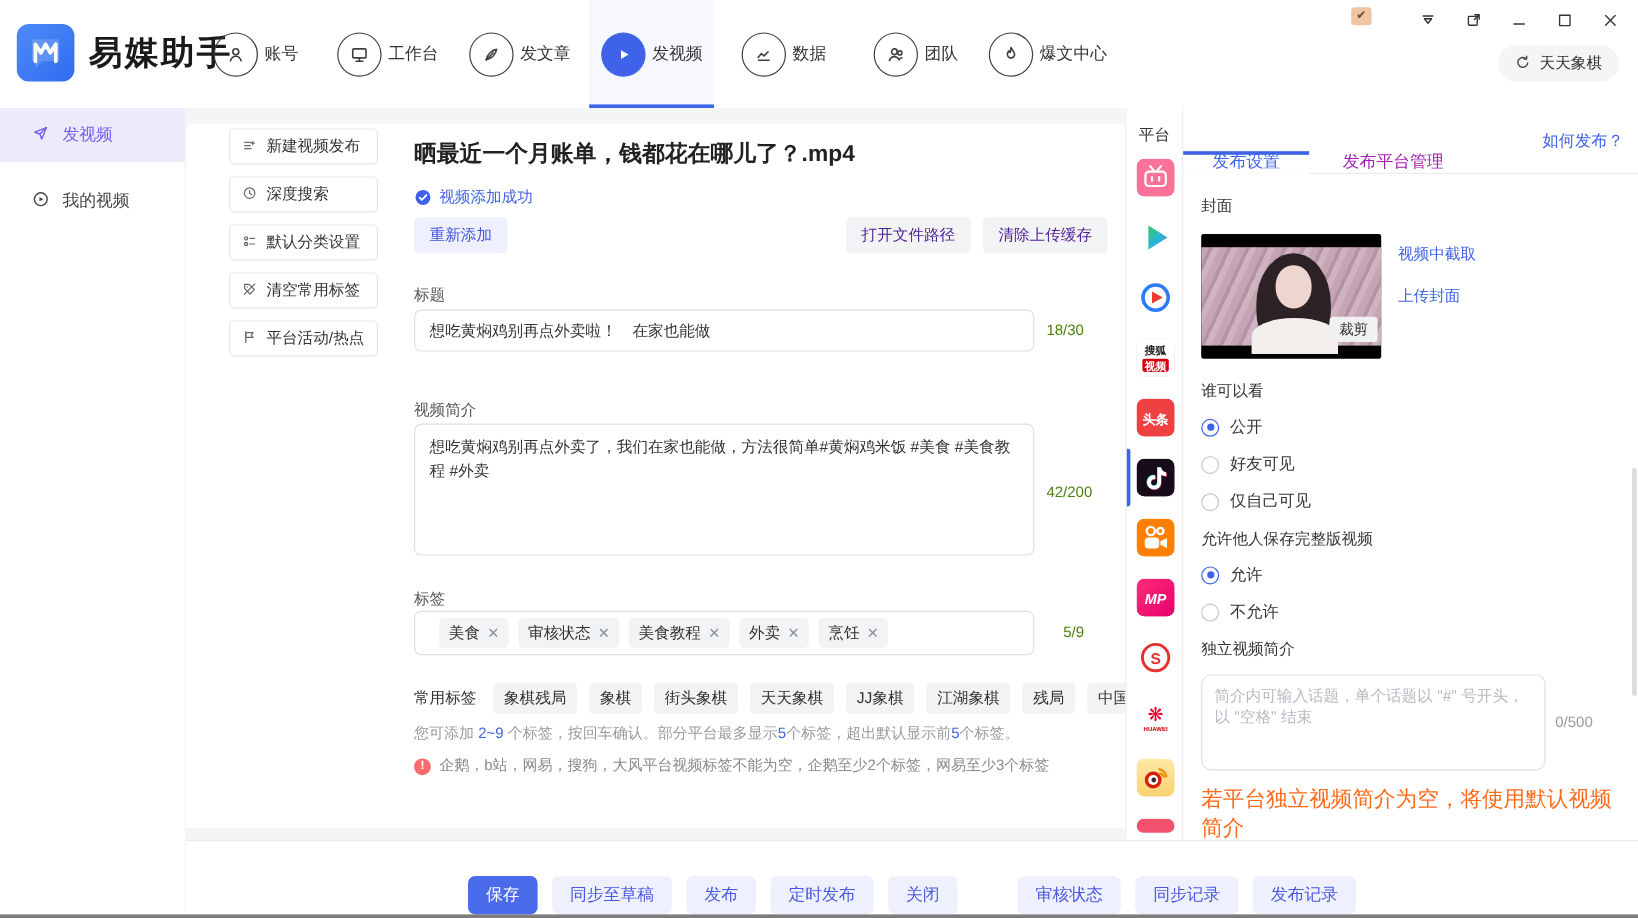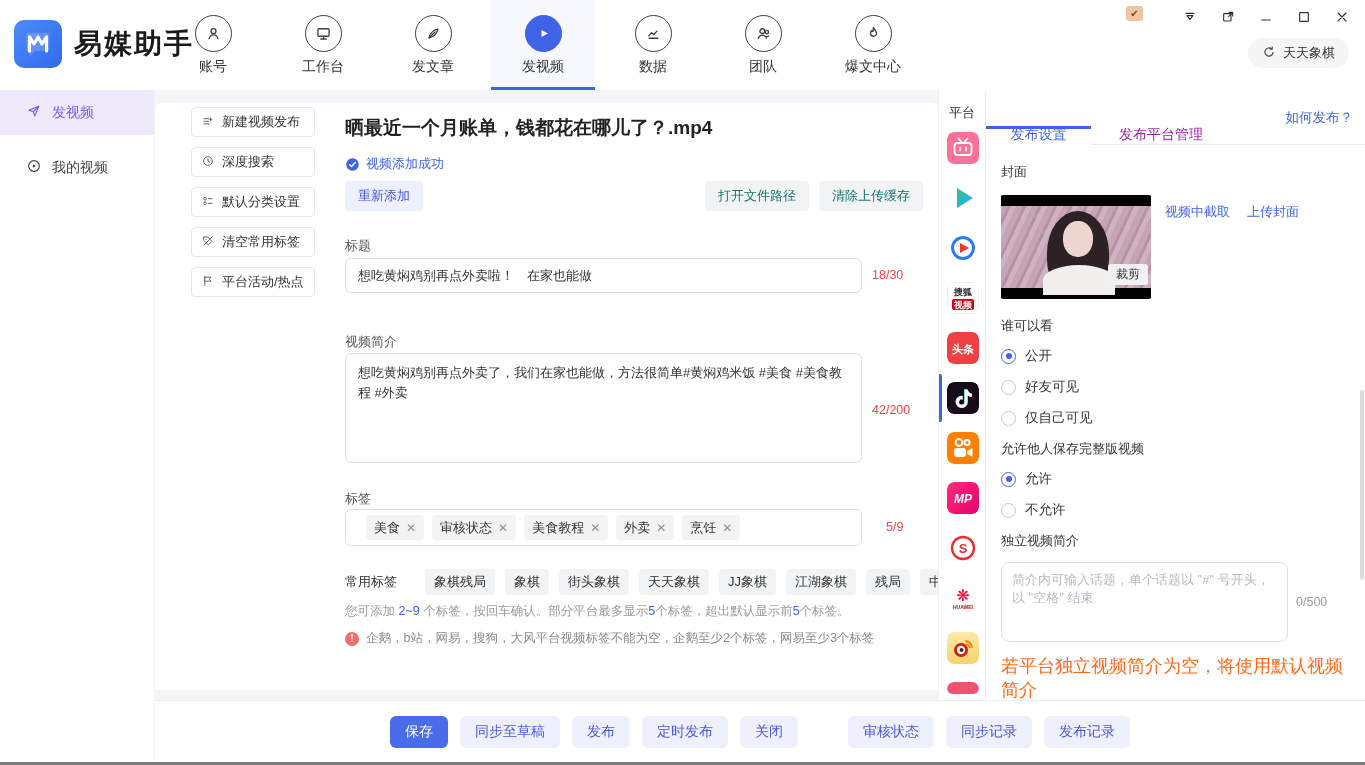--- a/index.html
+++ b/index.html
@@ -7,21 +7,21 @@
   body{font-family:"Liberation Sans","DejaVu Sans",sans-serif;background:#fff;color:#333}
   .app{position:relative;width:1365px;height:765px;background:#fff;overflow:hidden}
 
   
   .header{position:absolute;left:0;top:0;width:1365px;height:90px;background:#fff;z-index:5}
   .logo-wrap{position:absolute;left:14px;top:20px;display:flex;align-items:center;gap:12px}
   .logo-badge{width:48px;height:48px;border-radius:10px;background:linear-gradient(135deg,#4e8bf7,#2f6bef);display:flex;align-items:center;justify-content:center;position:relative}
   .logo-badge svg{width:34px;height:34px}
   .logo-text{font-size:28px;font-weight:bold;color:#1a1a1a;letter-spacing:2px}
   .nav{position:absolute;left:161px;top:0;height:90px;display:flex}
-  .nav-item{width:104px;height:90px;display:flex;flex-direction:column;align-items:center;justify-content:center;gap:6px;cursor:pointer;position:relative;margin-right:6px}
+  .nav-item{width:104px;height:90px;display:flex;flex-direction:row;align-items:center;justify-content:center;gap:6px;cursor:pointer;position:relative;margin-right:6px}
   .nav-item.active{background:#f6f8fe}
   .nav-item.active::after{content:"";position:absolute;left:0;bottom:0;width:100%;height:3px;background:#3e63e8}
   .nav-icon{width:37px;height:37px;border-radius:50%;border:1.5px solid #3f3f3f;display:flex;align-items:center;justify-content:center;color:#3f3f3f}
   .nav-item.active .nav-icon{border-color:#3e63e8;background:#3e63e8;color:#fff}
   .nav-icon svg{width:19px;height:19px}
   .nav-label{font-size:14px;color:#333}
   .win-controls{position:absolute;right:14px;top:8px;display:flex;gap:20px;align-items:center;color:#333}
   .win-controls .wc{width:18px;height:18px;cursor:pointer;display:flex;align-items:center;justify-content:center}
   .wc svg{width:16px;height:16px}
   .vip-badge{position:absolute;left:1126px;top:6px;width:17px;height:15px;background:#efc6a4;border-radius:3px;display:flex;align-items:center;justify-content:center;font-size:10px;color:#6b4a2b;font-weight:bold}
@@ -42,38 +42,38 @@
   .action-btn{width:124px;height:30px;border:1px solid #e6e6e8;border-radius:4px;background:#fff;display:flex;align-items:center;gap:7px;padding:0 9px;font-size:13px;color:#333;cursor:pointer;margin-bottom:10px}
   .action-btn svg{width:14px;height:14px;color:#666;flex:none}
   .action-btn span{white-space:nowrap}
 
   .main-form{position:absolute;left:190px;top:0;width:580px;height:587px}
   .file-title{position:absolute;left:0;top:12px;font-size:19px;font-weight:bold;color:#222;white-space:nowrap}
   .status-row{position:absolute;left:0;top:52px;display:flex;align-items:center;gap:6px;font-size:13px;color:#3e63e8}
   .status-row svg{width:15px;height:15px}
   .btnrow{position:absolute;left:0;top:78px;width:580px;height:30px}
   .soft-blue-btn{position:absolute;left:0;top:0;height:30px;padding:0 13px;background:#eef0fd;color:#4455e0;font-size:13px;border-radius:4px;display:flex;align-items:center;cursor:pointer}
-  .gray-btn{position:absolute;top:0;height:30px;padding:0 13px;background:#f2f3f5;color:#0f766e;font-size:13px;border-radius:4px;display:flex;align-items:center;cursor:pointer}
+  .gray-btn{position:absolute;top:0;height:30px;padding:0 13px;background:#f2f3f5;color:#4c1d95;font-size:13px;border-radius:4px;display:flex;align-items:center;cursor:pointer}
   .gray-btn.open-path{left:360px}
   .gray-btn.clear-cache{left:474px}
   .field-label{position:absolute;left:0;font-size:13px;color:#555}
   .lbl-title{top:134px}
   .lbl-desc{top:230px}
   .lbl-tags{top:387px}
   .text-input{position:absolute;left:0;top:155px;width:517px;height:35px;border:1px solid #dcdfe4;border-radius:6px;padding:0 12px;font-size:13px;color:#333;outline:none;font-family:inherit;background:#fff}
-  .counter{position:absolute;font-size:12.5px;color:#ef4444}
+  .counter{position:absolute;font-size:12.5px;color:#4d7c0f}
   .cnt-title{left:527px;top:165px}
   .desc-area{position:absolute;left:0;top:250px;width:517px;height:110px;border:1px solid #dcdfe4;border-radius:6px;padding:9px 12px;font-size:13px;color:#333;outline:none;resize:none;font-family:inherit;line-height:1.55;background:#fff}
   .cnt-desc{left:527px;top:300px}
   .tagbox{position:absolute;left:0;top:406px;width:517px;height:37px;border:1px solid #dcdfe4;border-radius:6px;display:flex;align-items:center;gap:8px;padding:0 20px}
   .cnt-tags{left:541px;top:417px}
   .tag-chip{height:25px;background:#f2f3f5;border-radius:4px;display:flex;align-items:center;gap:6px;padding:0 8px;font-size:13px;color:#333}
   .tag-x{color:#8a8f99;font-size:12px;cursor:pointer}
   .common-row{position:absolute;left:0;top:466px;width:580px;display:flex;align-items:center;gap:10px}
-  .common-label{font-size:13px;color:#333;flex:none;margin-right:18px}
+  .common-label{font-size:13px;color:#333;flex:none;margin-right:4px}
   .common-chip{height:26px;background:#f2f3f5;border-radius:4px;display:flex;align-items:center;padding:0 9px;font-size:13px;color:#333;cursor:pointer;white-space:nowrap}
   .hint-line{position:absolute;left:0;top:500px;font-size:12.5px;color:#9a9a9a;white-space:nowrap}
   .hint-line .hl{color:#3e63e8}
   .warn-line{position:absolute;left:0;top:527px;display:flex;align-items:center;gap:7px;font-size:12.5px;color:#8a8a8a;white-space:nowrap}
   .warn-ico{width:14px;height:14px;border-radius:50%;background:#f56c6c;color:#fff;font-size:10px;font-weight:bold;display:flex;align-items:center;justify-content:center;flex:none}
 
   
   .pstrip{position:absolute;left:938px;top:90px;width:47px;height:610px;background:#fff;border-left:1px solid #f1f1f2}
   .pstrip-label{margin:14px 0 10px;text-align:center;font-size:13px;color:#333}
   .picon-wrap{position:relative;width:47px;height:32px;margin-bottom:18px;display:flex;justify-content:center}
@@ -94,39 +94,39 @@
   .panel-body{padding:0 15px;position:relative}
   .sec-label{font-size:13px;color:#333;margin-top:18px}
   .cover-row{display:flex;margin-top:14px}
   .thumb{position:relative;width:150px;height:104px;background:#000;border-radius:2px;overflow:hidden;flex:none}
   .thumb .frame{position:absolute;left:0;top:11px;width:150px;height:82px;background:
      repeating-linear-gradient(115deg,#c5a4b4 0 6px,#b493a5 6px 9px,#cfb3c0 9px 14px)}
   .thumb .hair{position:absolute;left:46px;top:16px;width:62px;height:84px;border-radius:50% 50% 42% 42%;background:#2c2124}
   .thumb .face{position:absolute;left:62px;top:26px;width:30px;height:36px;border-radius:48%;background:#ecd6cf}
   .thumb .blouse{position:absolute;left:42px;top:70px;width:72px;height:30px;border-radius:50% 50% 0 0;background:#f3efec}
   .thumb .crop-chip{position:absolute;right:3px;bottom:14px;background:#f1f1f1;color:#333;font-size:12px;padding:2px 8px;border-radius:3px;cursor:pointer}
-  .cover-links{display:flex;flex-direction:row;gap:17px;margin-left:14px;margin-top:8px}
+  .cover-links{display:flex;flex-direction:column;gap:17px;margin-left:14px;margin-top:8px}
   .cover-links a{font-size:13px;color:#3e63e8;text-decoration:none;cursor:pointer}
   .radio-group{margin-top:12px}
   .radio-row{display:flex;align-items:center;gap:9px;margin-bottom:13px;font-size:13.5px;color:#333;cursor:pointer}
   .radio{width:15px;height:15px;border-radius:50%;border:1px solid #c4c8ce;position:relative;flex:none;background:#fff}
   .radio.sel{border:1px solid #3e63e8}
   .radio.sel::after{content:"";position:absolute;left:3.5px;top:3.5px;width:6px;height:6px;border-radius:50%;background:#3e63e8}
   .indep-row{display:flex;margin-top:12px}
   .indep-area{width:287px;height:80px;border:1px solid #dcdfe4;border-radius:8px;padding:8px 10px;font-size:13px;color:#333;outline:none;resize:none;font-family:inherit}
   .indep-area::placeholder{color:#b6bac2}
   .indep-cnt{font-size:12.5px;color:#999;align-self:center;margin-left:8px}
   .orange-note{margin-top:12px;font-size:18px;color:#ff6a1a}
   .synccb-row{margin-top:22px;display:flex;align-items:center;gap:8px;font-size:12.5px;color:#333;white-space:nowrap}
   .checkbox{width:14px;height:14px;border:1px solid #c8ccd2;border-radius:3px;background:#fff;flex:none;cursor:pointer}
   .synccb-row .orange{color:#ff6a1a}
   .panel-scrollbar{position:absolute;right:1px;top:300px;width:4px;height:190px;background:#dcdcde;border-radius:2px}
 
   
-  .footerbar{position:absolute;left:155px;top:700px;width:1210px;height:62px;background:#fff;border-top:1px solid #ececee;display:flex;align-items:center;justify-content:center}
+  .footerbar{position:absolute;left:155px;top:700px;width:1210px;height:62px;background:#fff;border-top:1px solid #ececee;display:flex;align-items:flex-end;justify-content:center}
   .fbtn{height:32px;padding:0 15px;border-radius:6px;font-size:14px;display:flex;align-items:center;cursor:pointer;margin:0 6px;white-space:nowrap}
   .fbtn.primary{background:#4a6bea;color:#fff}
   .fbtn.soft{background:#eef0fd;color:#4a58e0}
   .fgap{width:38px}
   .bottom-edge{position:absolute;left:0;bottom:0;width:1365px;height:3px;background:#7d7d7d}
 </style>
 </head>
 <body>
 
 <div class="app">

